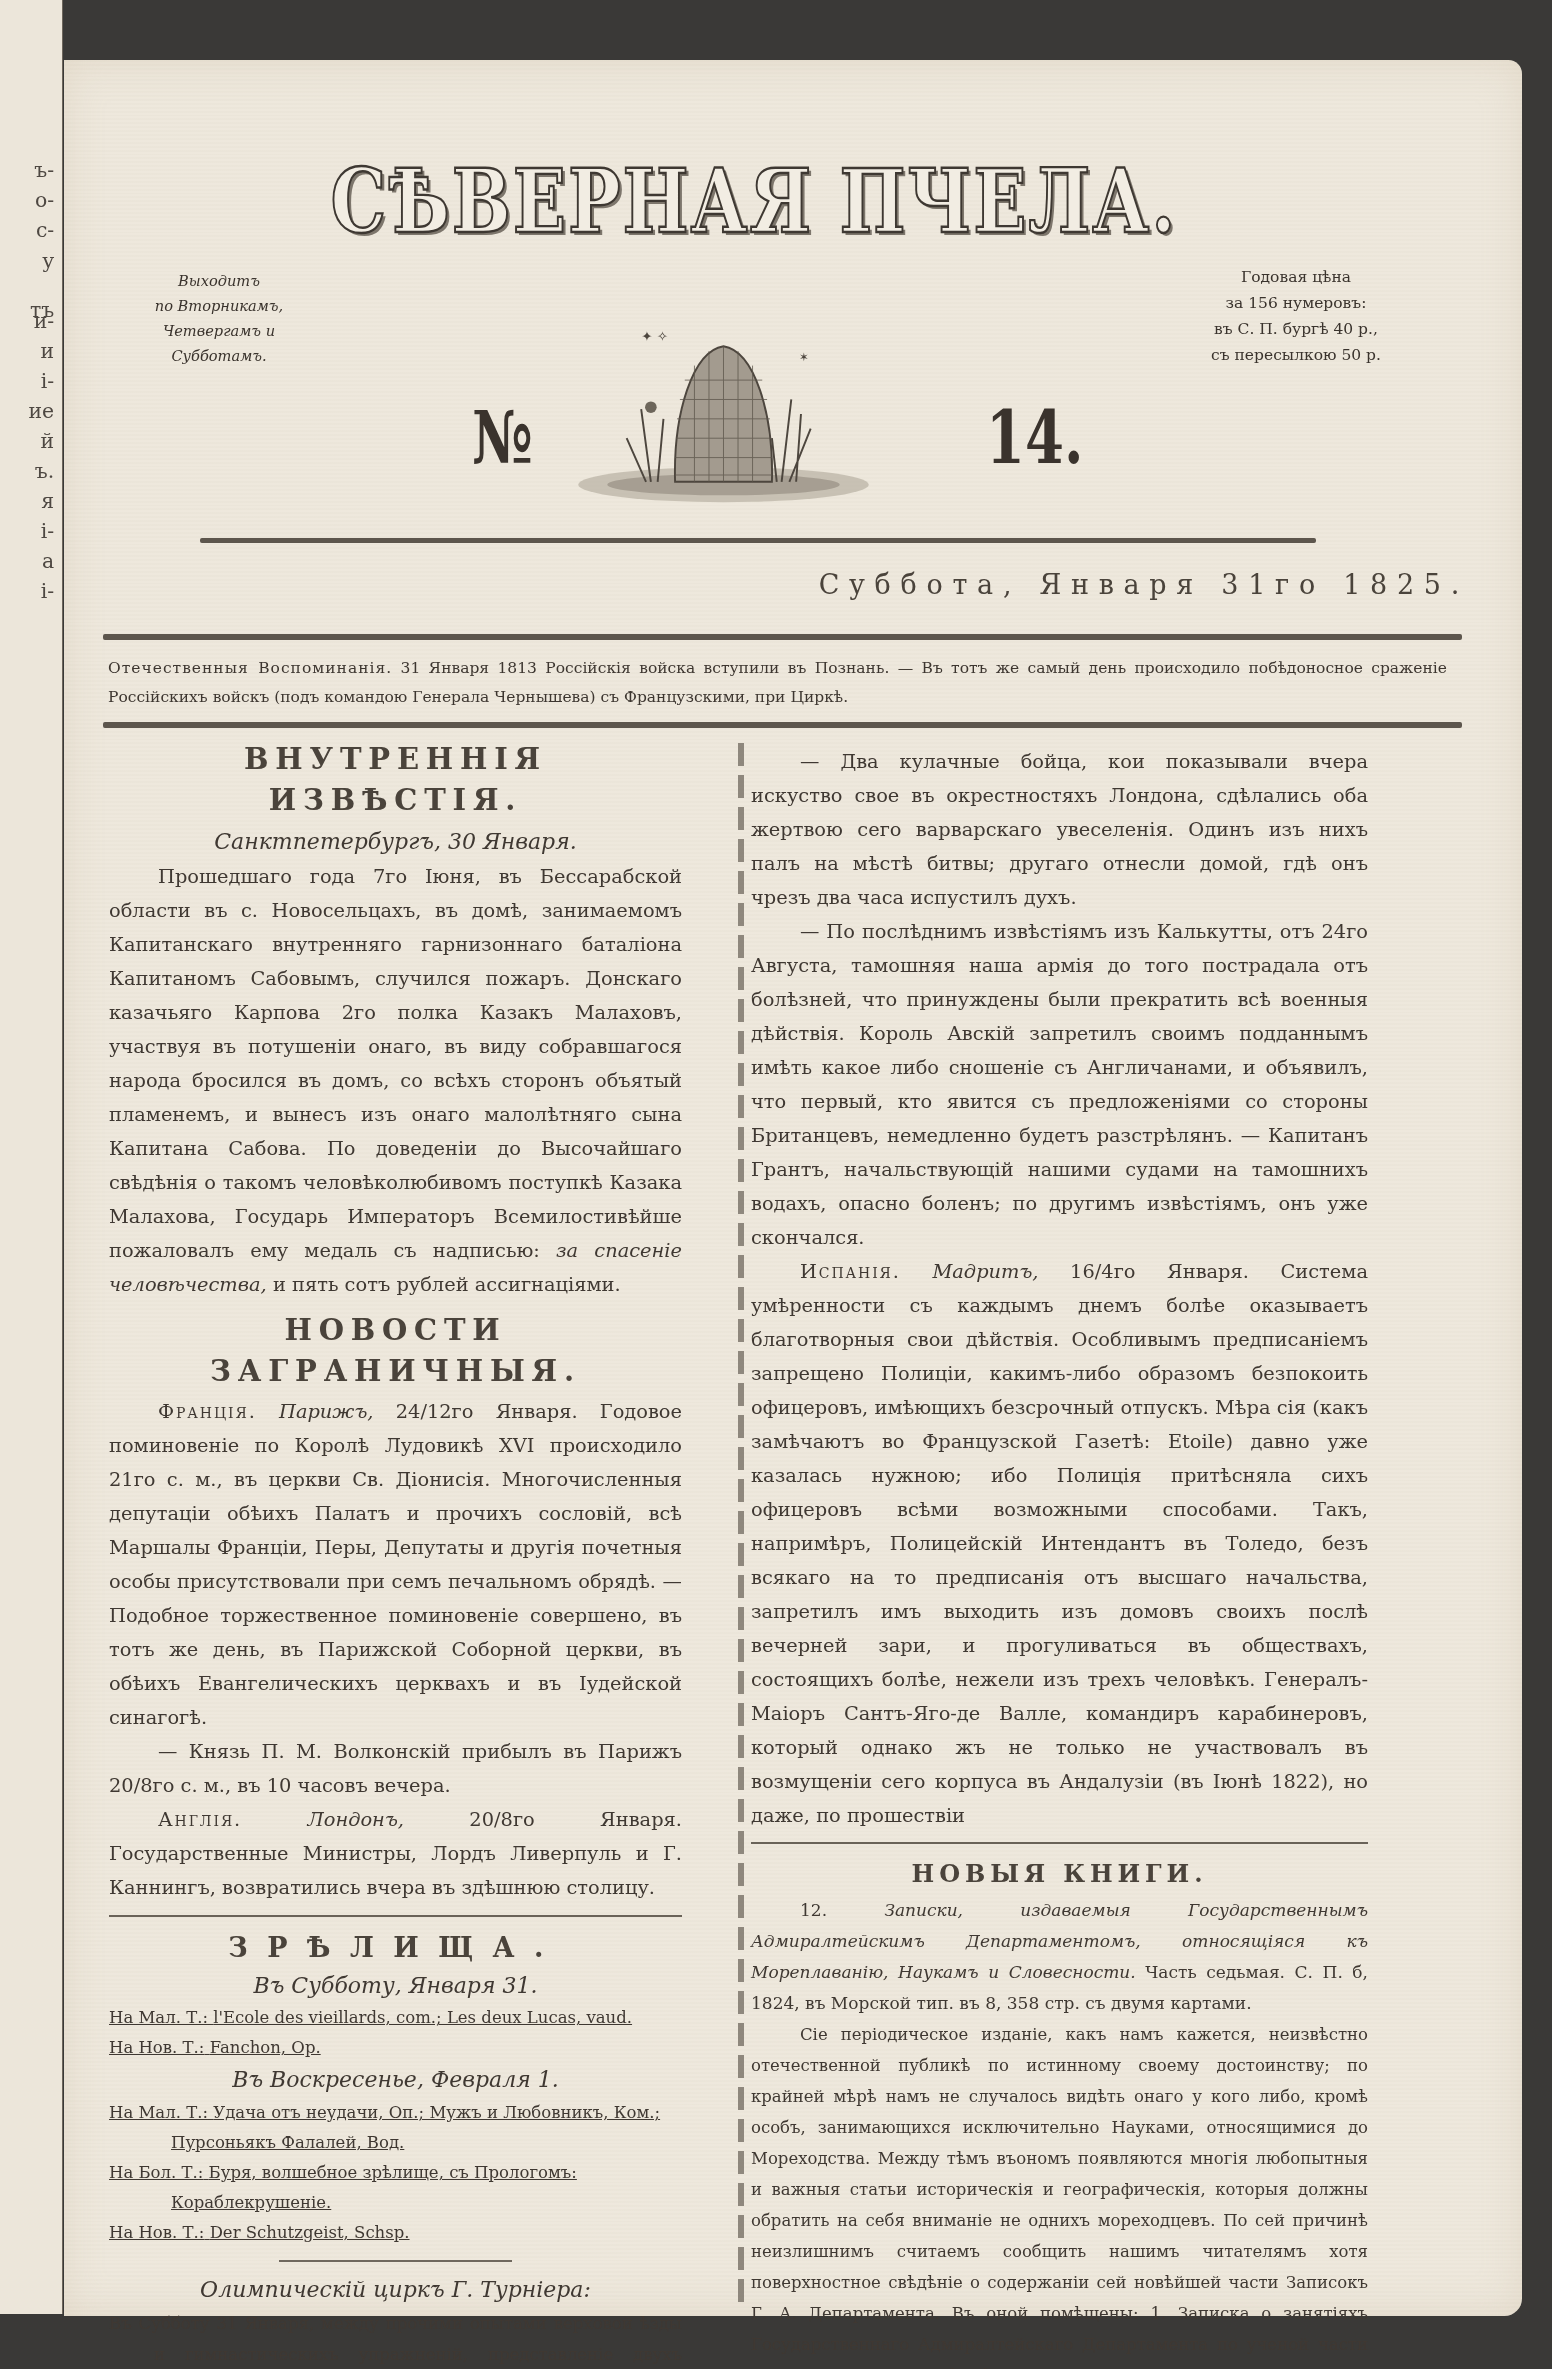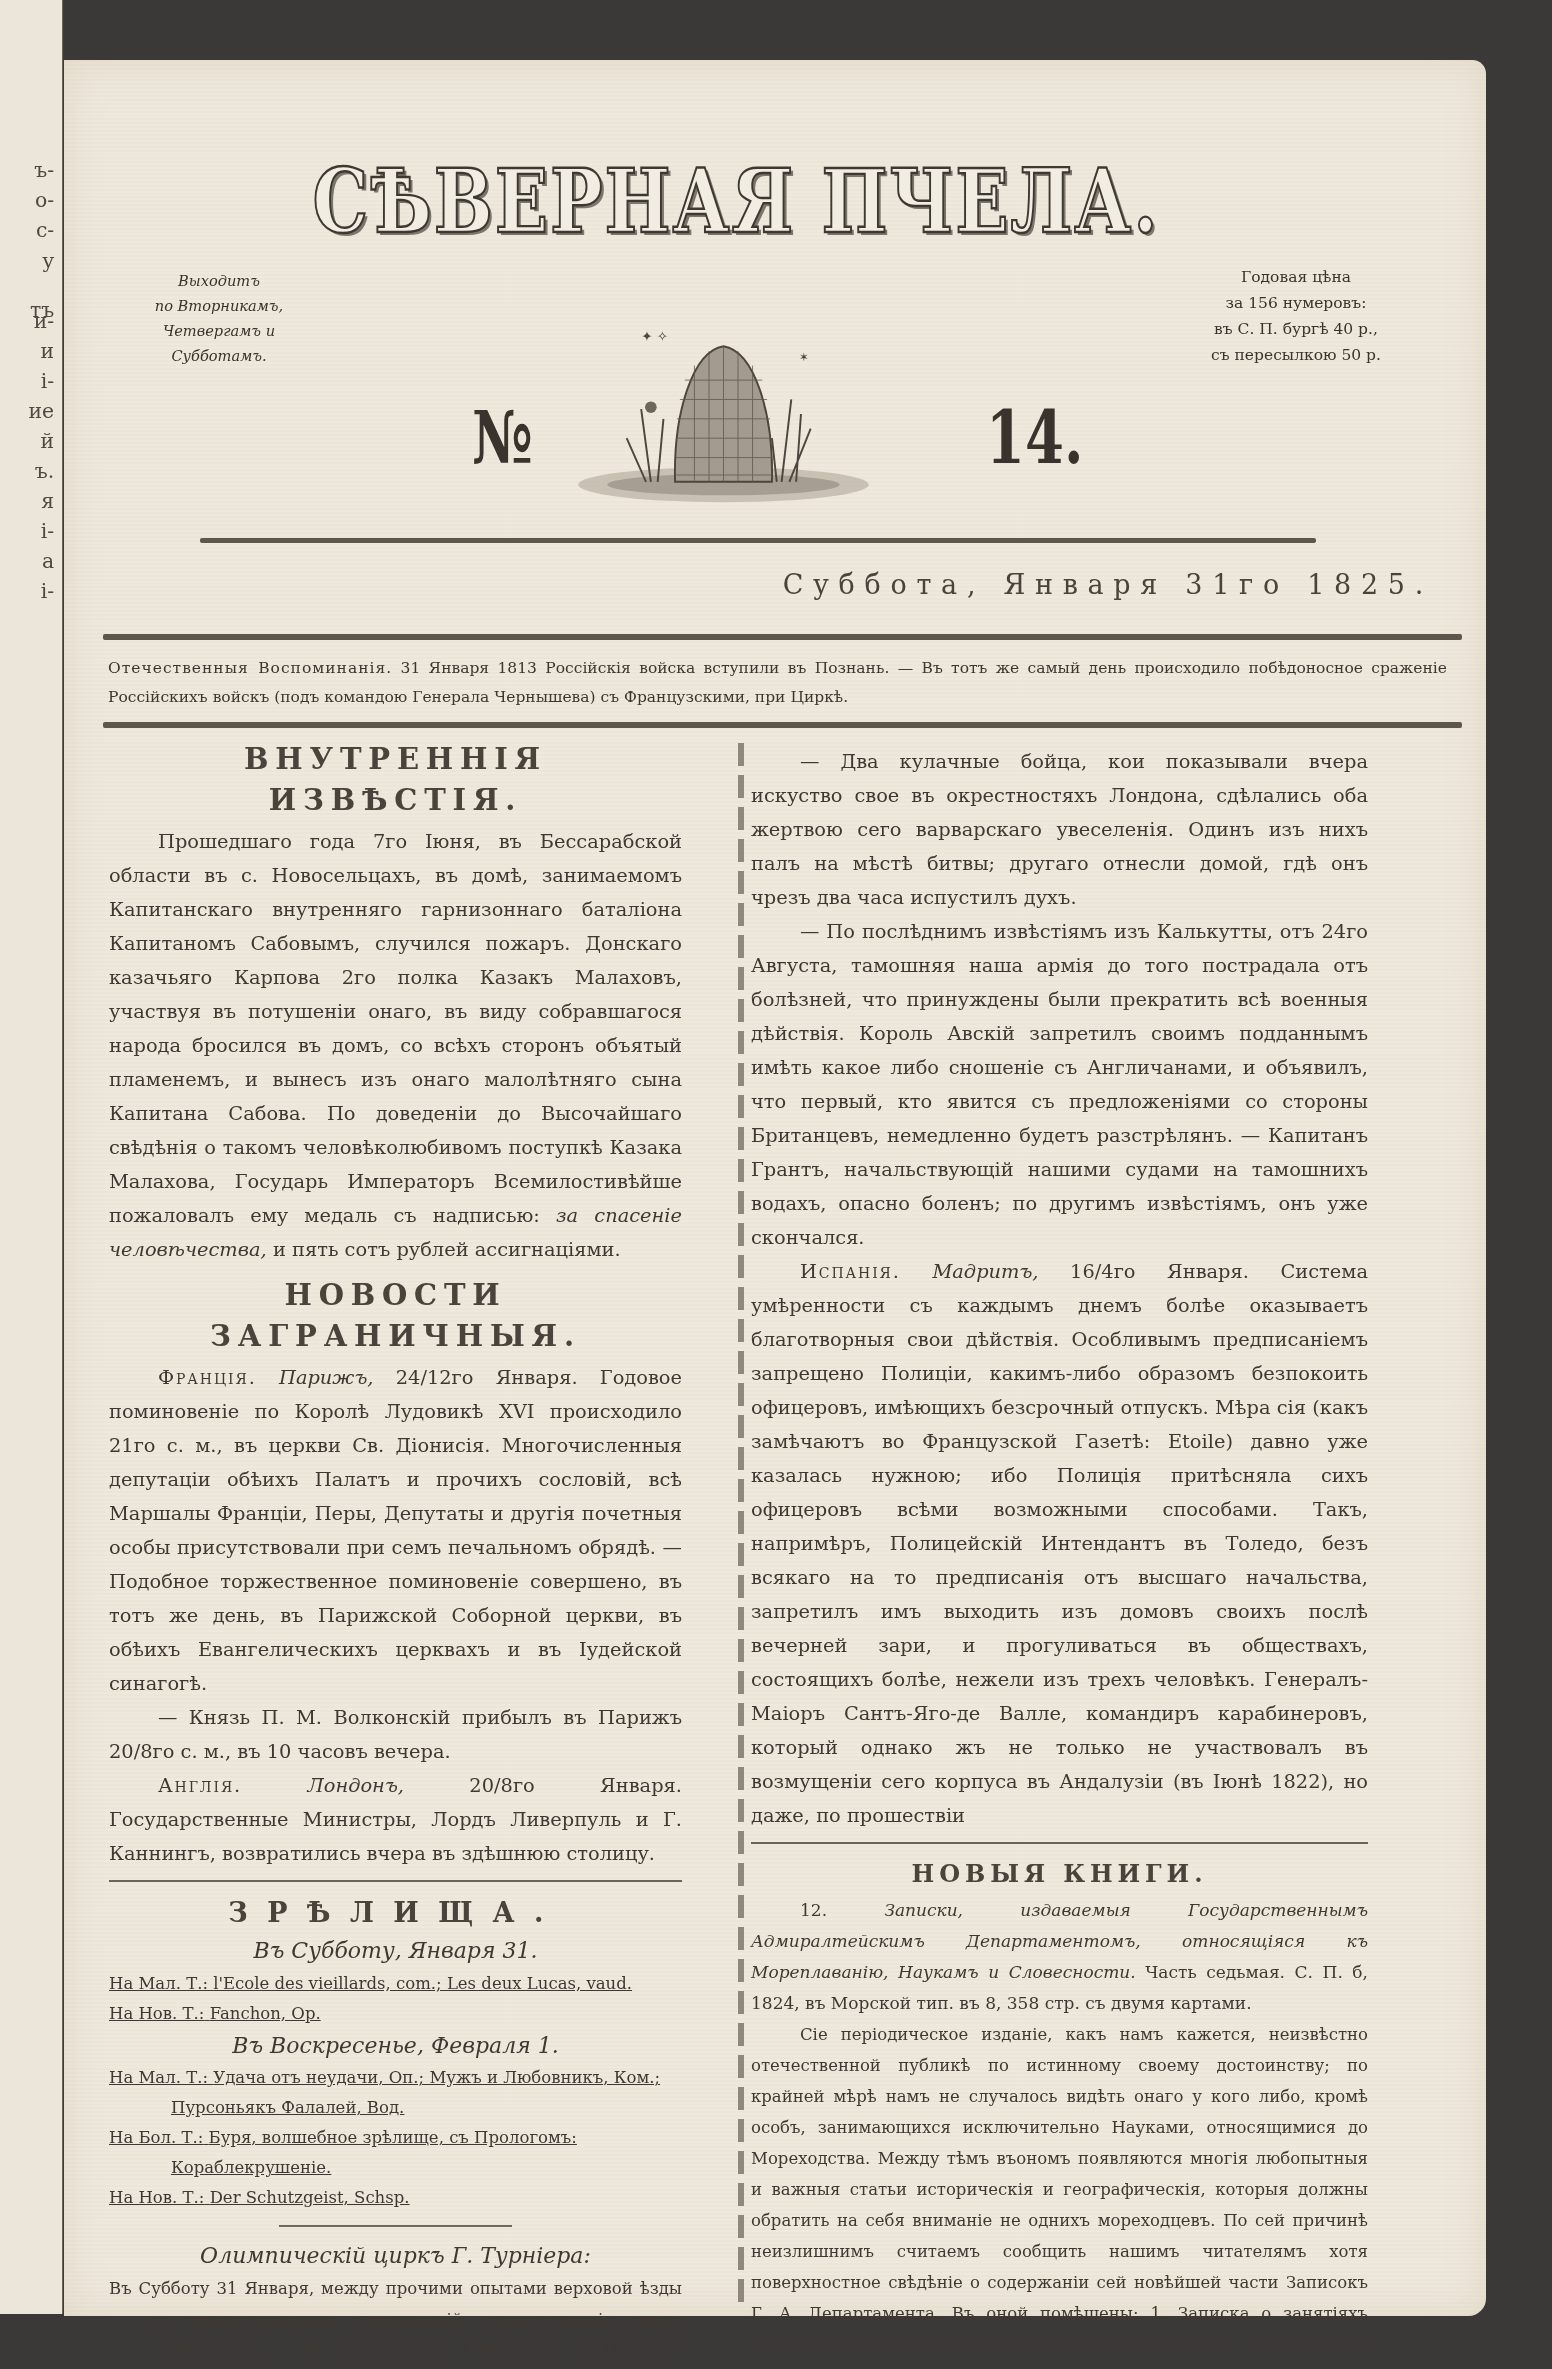--- a/index.html
+++ b/index.html
@@ -18,20 +18,21 @@
   .prev-page .frag {
     position: absolute; right: 7.8px; font-size: 20.4px; line-height: 30px;
     color: #4e4842; text-align: right; width: 39px;
   }
   .page {
     position: absolute; left: 64px; top: 60px; width: 1422px; height: 2256px;
     background: #eee8dc;
     background-image: repeating-linear-gradient(0deg, rgba(0,0,0,0.012) 0 1.9px, rgba(255,255,255,0.02) 1.9px 3.9px);
     border-radius: 0 13.6px 17.5px 0;
     box-shadow: inset 0 0 39px rgba(190,170,140,0.25);
+    padding-left: 36px;
   }
   .masthead-title {
     position: absolute; left: 0; width: 100%; top: 89px; text-align: center;
     font-family: "DejaVu Serif", serif; font-size: 70px; font-weight: bold;
     letter-spacing: 1.9px; color: #f2ede3;
     -webkit-text-stroke: 1.9px #3e3832;
     text-shadow: 2.9px 2.9px 0 #7d766c;
     transform: scaleY(1.25); transform-origin: top center;
     margin-left: -39px;
   }
@@ -161,20 +162,21 @@
 
   <div class="memory">
     <span class="mem-label">Отечественныя Воспоминанія.</span>
     <span>31 Января 1813 Россійскія войска вступили въ Познань. — Въ тотъ же самый день происходило побѣдоносное сраженіе Россійскихъ войскъ (подъ командою Генерала Чернышева) съ Французскими, при Циркѣ.</span>
   </div>
 
   <div class="rule-thick" style="left:39px; top:662px; width:1359px; height:5.8px;"></div>
 
   <div class="col col-left">
     <div class="section-head">ВНУТРЕННІЯ ИЗВѢСТІЯ.</div>
+    <div class="dateline-it">Санктпетербургъ, 30 Января.</div>
     <p>
       <span>Прошедшаго года 7го Іюня, въ Бессарабской области въ с. Новосельцахъ, въ домѣ, занимаемомъ Капитанскаго внутренняго гарнизоннаго баталіона Капитаномъ Сабовымъ, случился пожаръ. Донскаго казачьяго Карпова 2го полка Казакъ Малаховъ, участвуя въ потушеніи онаго, въ виду собравшагося народа бросился въ домъ, со всѣхъ сторонъ объятый пламенемъ, и вынесъ изъ онаго малолѣтняго сына Капитана Сабова. По доведеніи до Высочайшаго свѣдѣнія о такомъ человѣколюбивомъ поступкѣ Казака Малахова, Государь Императоръ Всемилостивѣйше пожаловалъ ему медаль съ надписью:</span>
       <span class="it">за спасеніе человѣчества,</span>
       <span>и пять сотъ рублей ассигнаціями.</span>
     </p>
 
     <div class="section-head" style="margin-top:7.8px;">НОВОСТИ ЗАГРАНИЧНЫЯ.</div>
     <p>
       <span class="sc">Франція.</span>
       <span class="it">Парижъ,</span>

